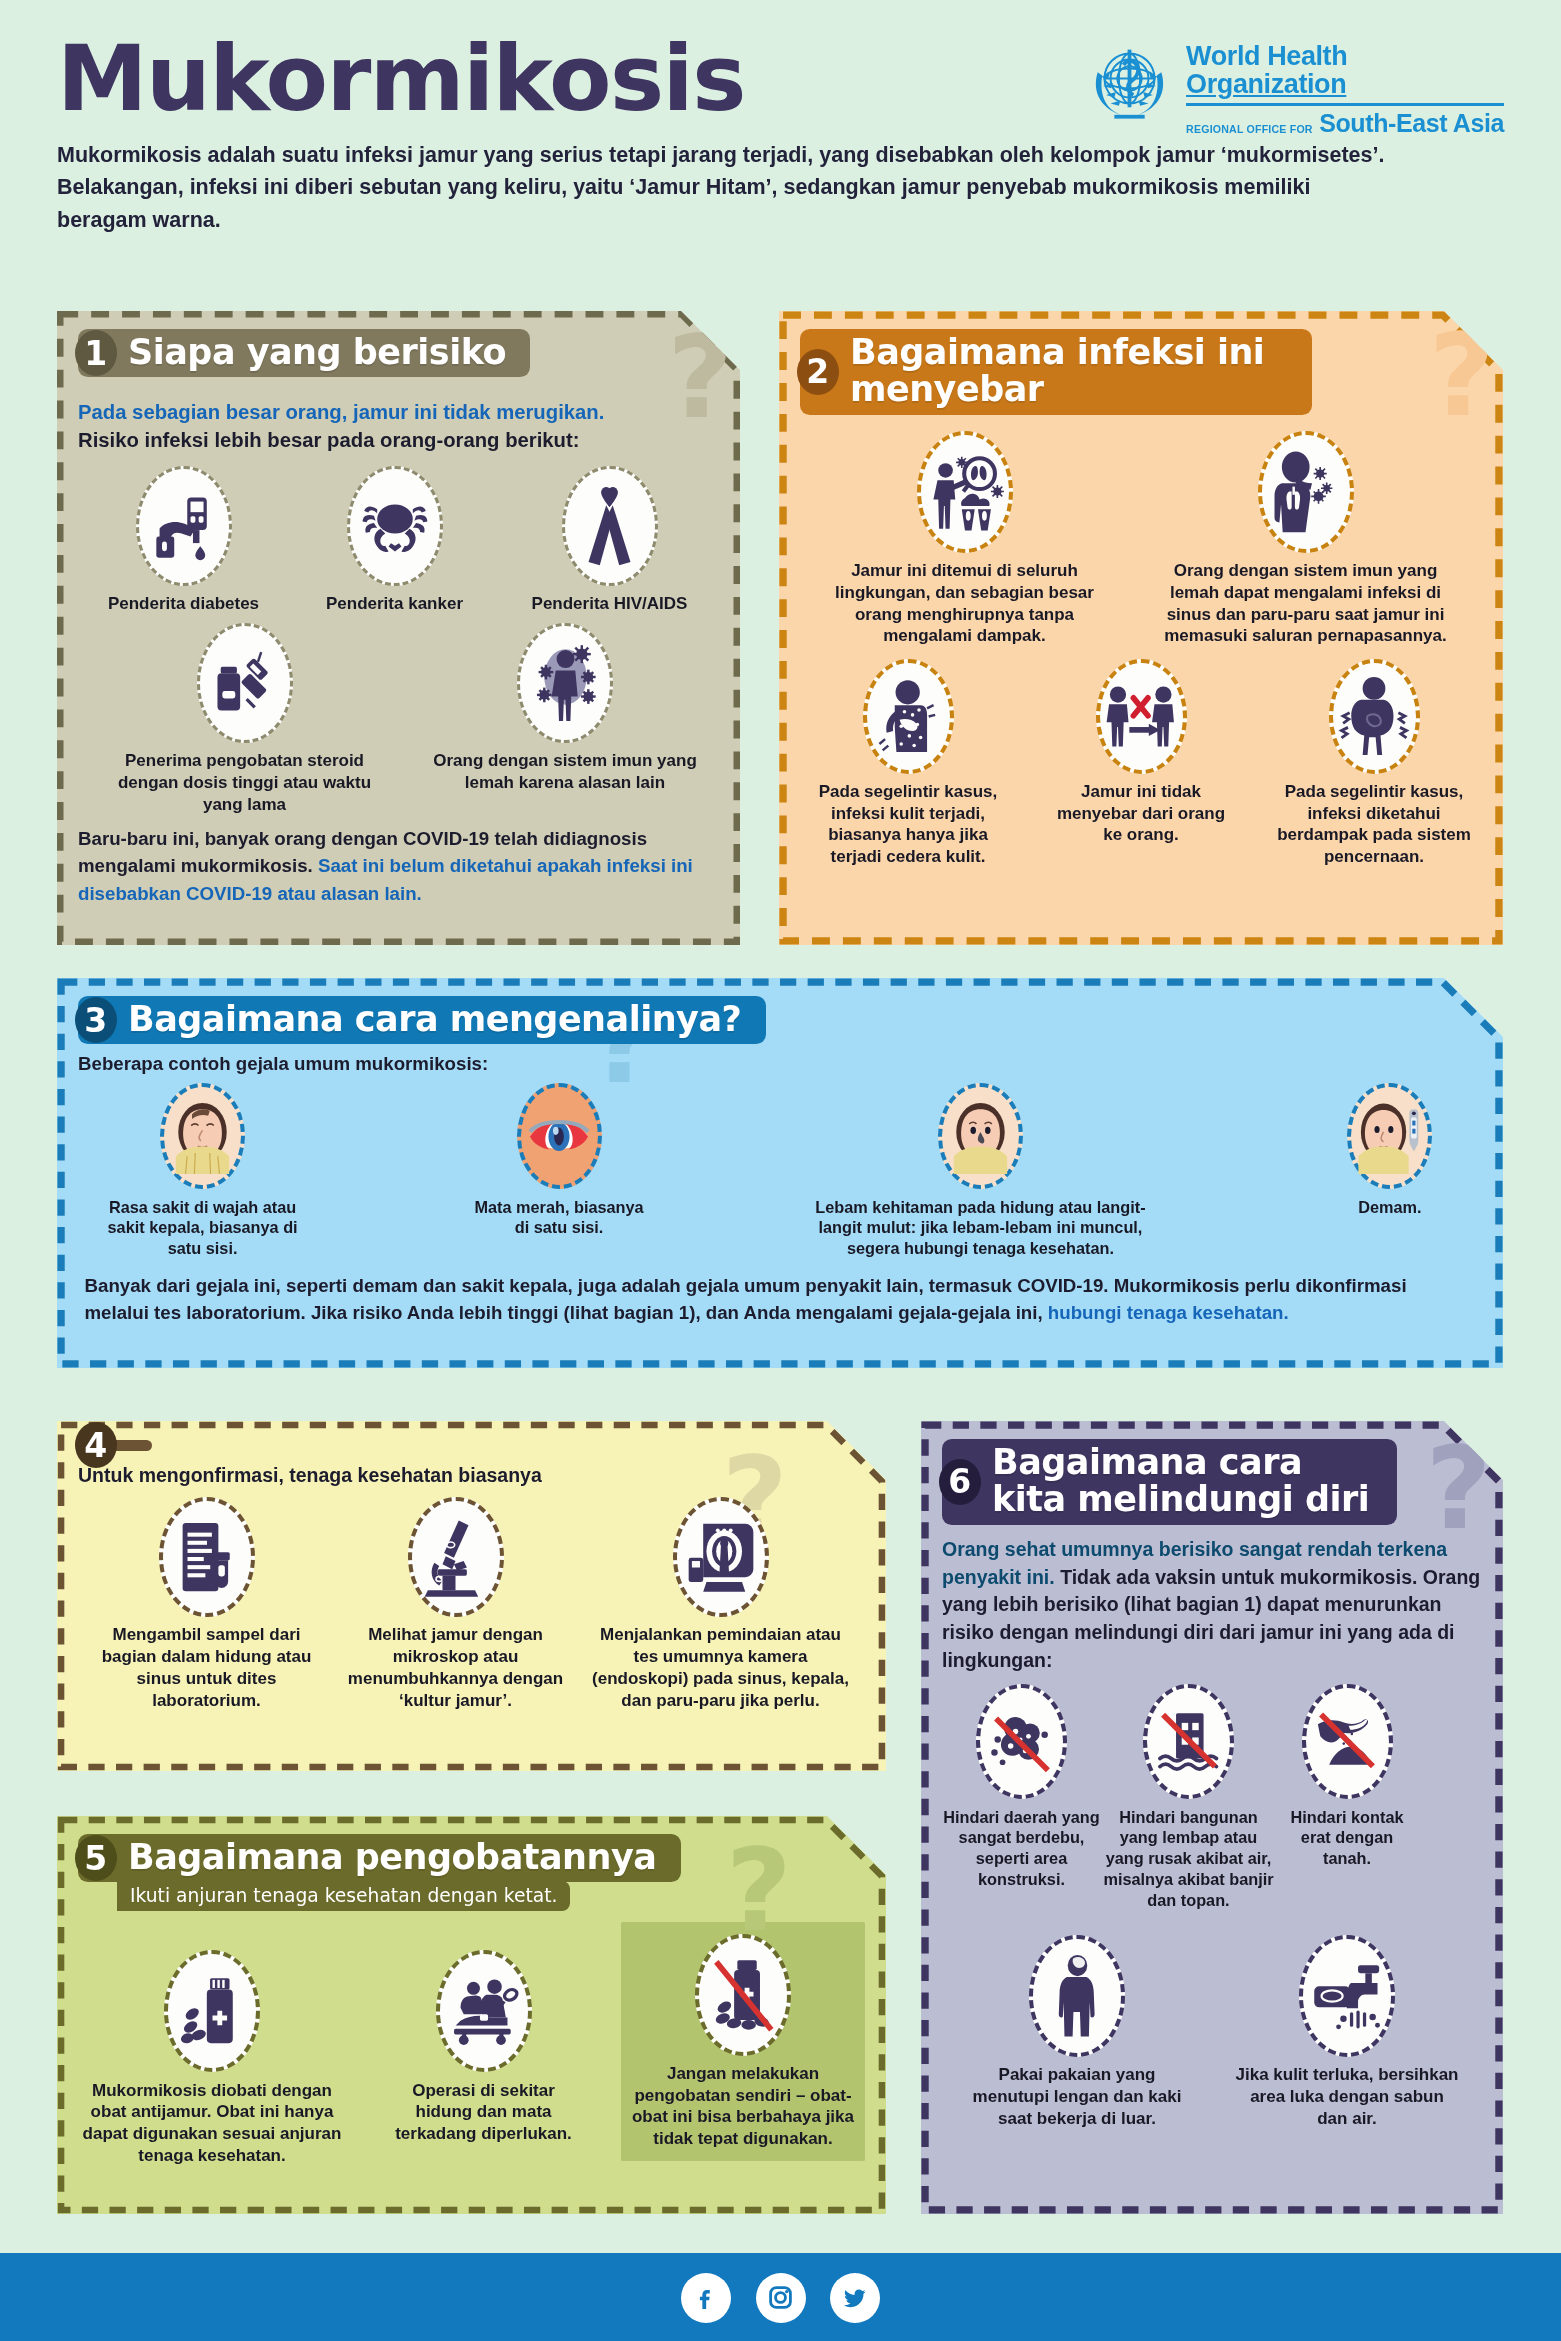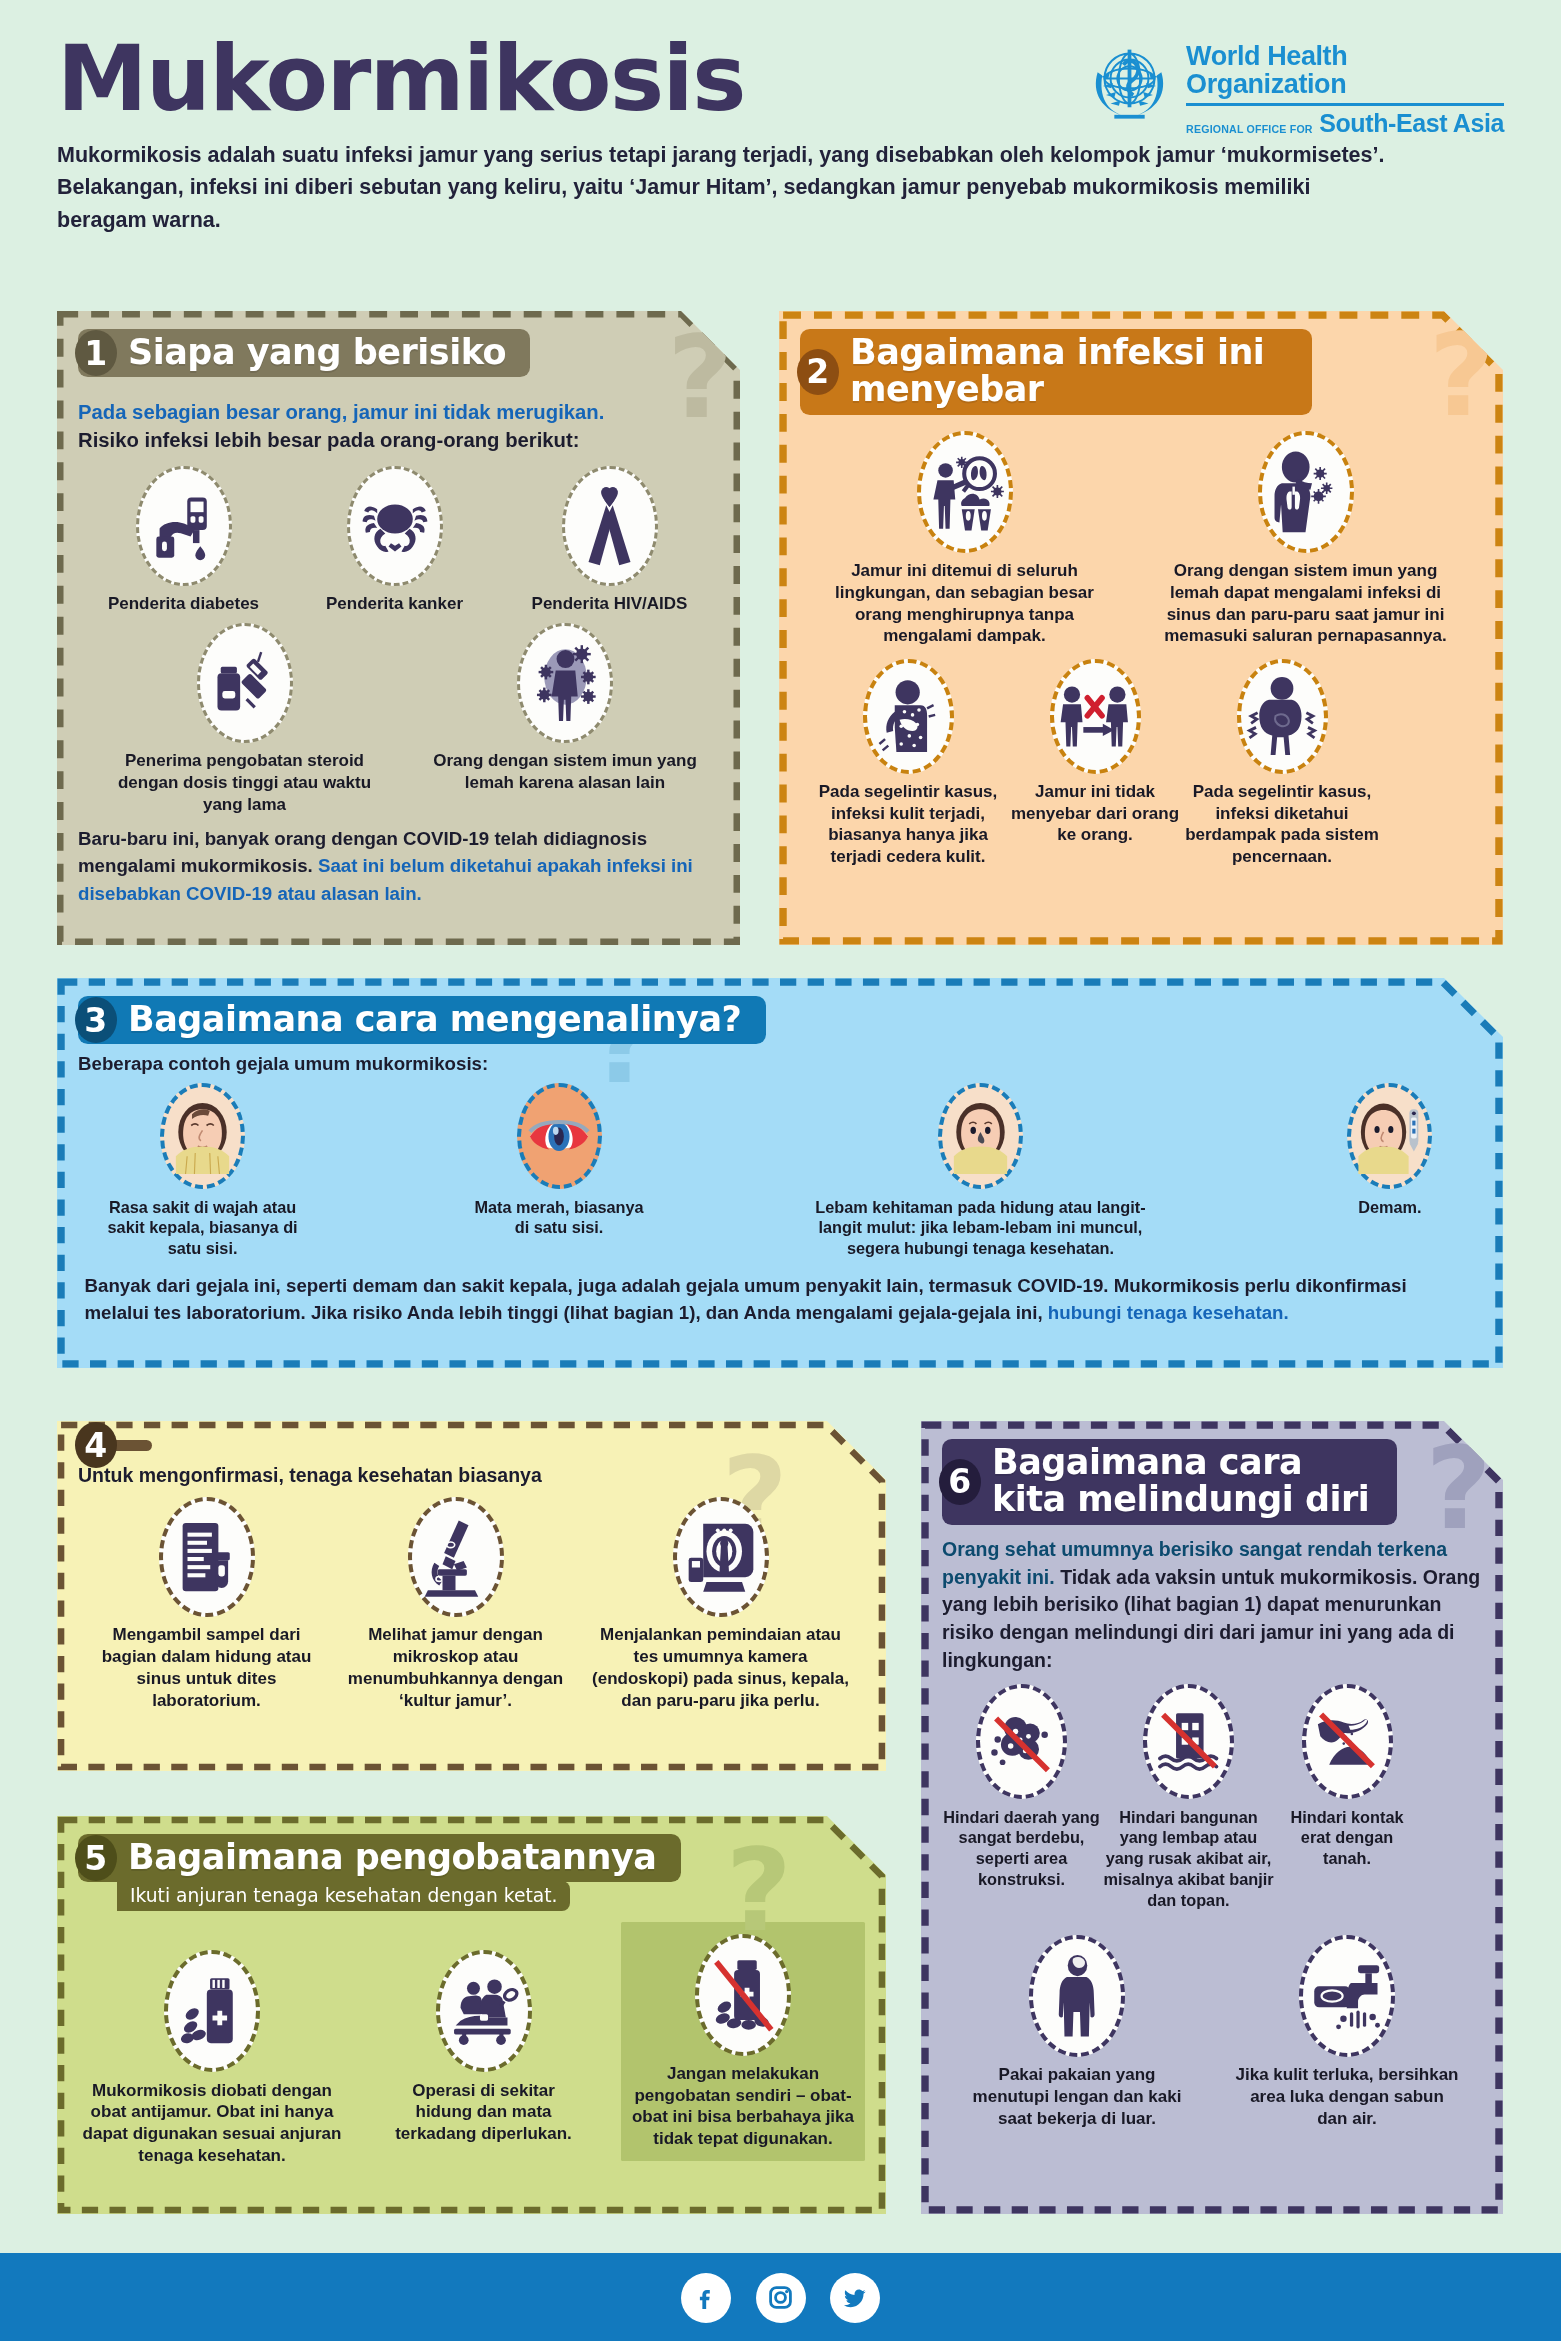--- a/index.html
+++ b/index.html
@@ -16,21 +16,21 @@
     font-size:91px; font-weight:bold; color:#3e3560;
     letter-spacing:-1.6px; line-height:1.0; font-family:"DejaVu Sans", sans-serif;
   }
   .who-logo {
     position:absolute; right:57px; top:39px;
     display:flex; align-items:flex-start; gap:11.4px; color:#1a8fd1;
   }
   .who-emblem { width:91px; height:91px; flex:0 0 91px; }
   .who-text { padding-top:3.3px; }
   .who-l1 { font-size:27px; font-weight:bold; line-height:1.04; letter-spacing:-0.4px;}
-  .who-l2 { font-size:27px; font-weight:bold; line-height:1.04; letter-spacing:-0.4px;}
+  .who-l2 { font-size:27px; font-weight:bold; line-height:1.04; letter-spacing:-0.4px;text-decoration:underline;}
   .who-rule { height:3.3px; background:#1a8fd1; margin:4.1px 0 3.3px 0; }
   .who-l3 { display:flex; align-items:flex-end; gap:6.5px; }
   .who-reg { font-size:10.6px; font-weight:bold; letter-spacing:0.2px; padding-bottom:3.3px;}
   .who-sea { font-size:25px; font-weight:bold; letter-spacing:-0.4px;}
 
   .intro {
     margin:14.6px 57px 0 57px;
     font-size:21.5px; font-weight:bold; color:#22223a; line-height:1.52;
     max-width:1334px;
   }
@@ -432,21 +432,21 @@
                   <line x1="56" y1="52" x2="68" y2="64"></line>
                   <line x1="68" y1="52" x2="56" y2="64"></line>
                 </g>
             </g>
           </svg>
         </div>
         <div class="cap">Orang dengan sistem imun yang lemah dapat mengalami infeksi di sinus dan paru-paru saat jamur ini memasuki saluran pernapasannya.</div>
       </div>
     </div>
 
-    <div class="cellgrid" style="margin-top:11.4px; padding:0 6.5px">
+    <div class="cellgrid" style="margin-top:11.4px; justify-content:space-between; padding:0 6.5px">
       <div class="cell" style="width:203px">
         <div class="ico" style="width:91px;height:115px;border-radius:50%">
           <svg width="63" height="75" viewBox="0 0 78 92" fill="#3e3560">
             <ellipse cx="38" cy="16" rx="15" ry="15"></ellipse>
             <path d="M22 32 h32 c6 0 8 6 8 12 v46 H24 l-2 -30 z"></path>
             <path d="M22 40 c-8 6 -12 16 -10 26 l8 -2 c-1 -8 2 -14 8 -18 z"></path>
             <path d="M28 50 c8 -2 16 0 20 4 c4 4 2 10 -4 10 c-8 0 -14 -6 -16 -14 z" fill="#fdfdfb"></path>
             <g fill="#fdfdfb">
               <circle cx="34" cy="40" r="2.2"></circle>
                 <circle cx="44" cy="44" r="2.2"></circle>

